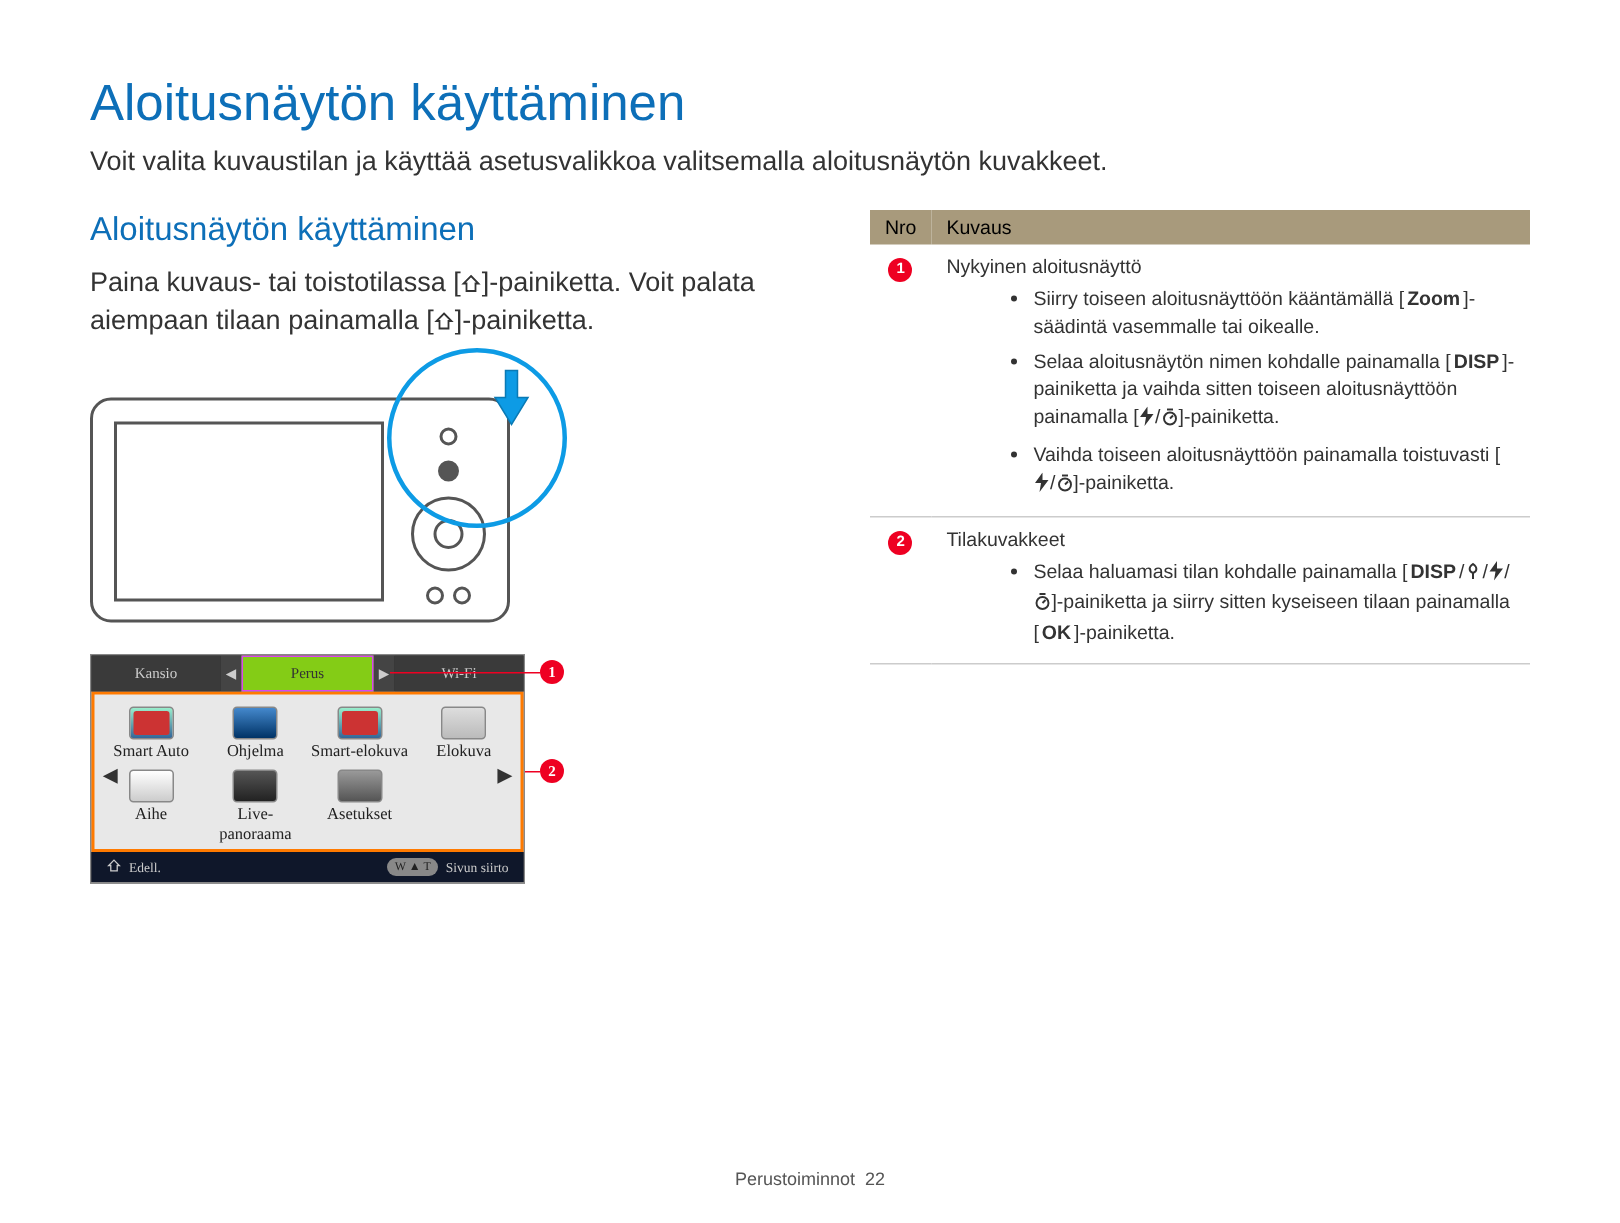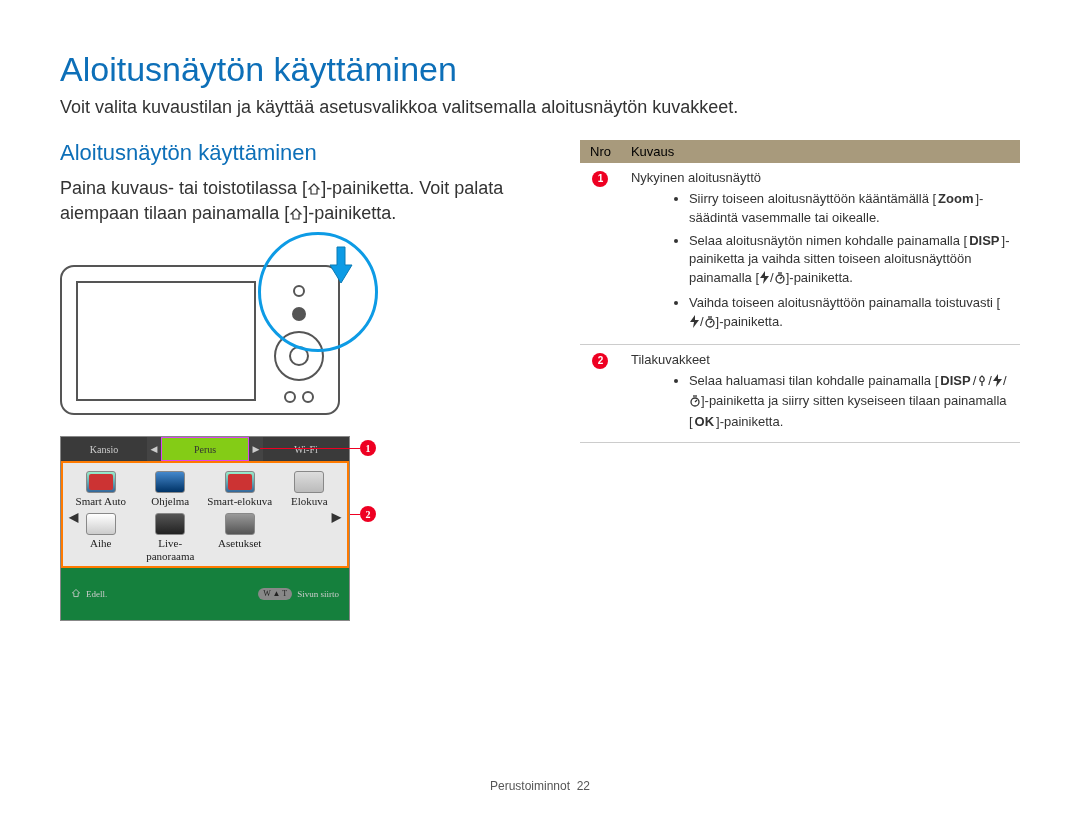--- a/index.html
+++ b/index.html
@@ -156,21 +156,21 @@
     position:relative;
   }
   .gicon .box.smart::before{content:'';position:absolute;inset:2px;background:#c33;border-radius:2px;}
   .gicon .box.blue{background:linear-gradient(#48c,#036);}
   .gicon .box.movie{background:linear-gradient(#ddd,#bbb);}
   .gicon .box.scene{background:linear-gradient(#fff,#ccc);}
   .gicon .box.pano{background:linear-gradient(#555,#222);}
   .gicon .box.gear{background:linear-gradient(#999,#555);}
   .bottom-bar {
     display:flex; justify-content:space-between; align-items:flex-start;
-    background:#15803d; padding:20px 10px; font-size:9px; color:#ccc;
+    background:#0f172a; padding:4px 10px; font-size:9px; color:#ccc;
   }
   .bottom-bar .group{display:flex;align-items:center;gap:5px;}
   .wt-pill{
     display:inline-block;background:#888;color:#222;border-radius:7px;
     padding:0 5px;font-size:8px;line-height:12px;
   }
   .callout {
     position:absolute;
     width:16px;height:16px;border-radius:50%;
     background:#e02; color:#fff; font-size:10px; font-weight:bold;

